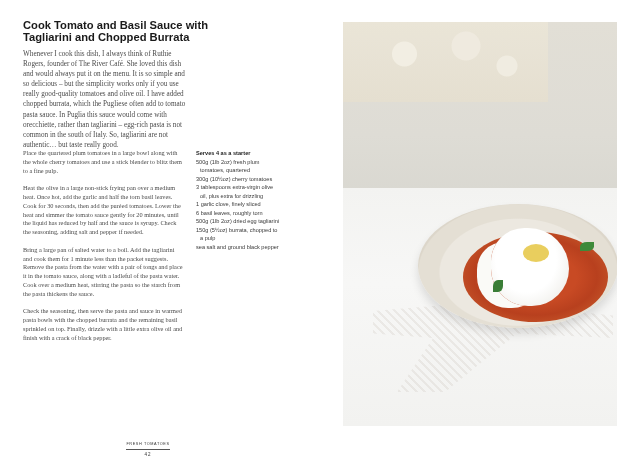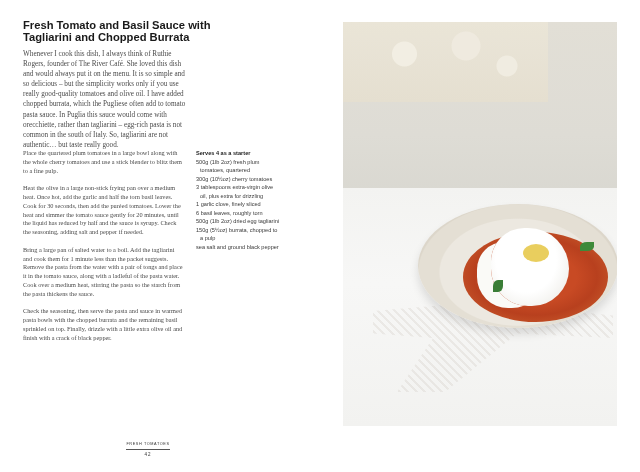--- a/index.html
+++ b/index.html
@@ -83,21 +83,21 @@
     position: absolute; left: 180px; top: 222px; width: 26px; height: 18px; border-radius: 50%;
     background: rgba(225,190,40,0.75);
   }
   .photo .basil1 { position: absolute; left: 237px; top: 220px; width: 14px; height: 9px; border-radius: 50% 0; background: #3e8a3a; }
   .photo .basil2 { position: absolute; left: 150px; top: 258px; width: 10px; height: 12px; border-radius: 50% 0; background: #3a7d36; }
 </style>
 </head>
 <body>
 
 <div class="page">
-  <h1 class="title">Fresh Tomato and Basil Sauce with Tagliarini and Chopped Burrata</h1>
+  <h1 class="title">Cook Tomato and Basil Sauce with Tagliarini and Chopped Burrata</h1>
   <p class="intro">Whenever I cook this dish, I always think of Ruthie Rogers, founder of The River Café. She loved this dish and would always put it on the menu. It is so simple and so delicious – but the simplicity works only if you use really good-quality tomatoes and olive oil. I have added chopped burrata, which the Pugliese often add to tomato pasta sauce. In Puglia this sauce would come with orecchiette, rather than tagliarini – egg-rich pasta is not common in the south of Italy. So, tagliarini are not authentic… but taste really good.</p>
 
   <div class="method">
     <p>Place the quartered plum tomatoes in a large bowl along with the whole cherry tomatoes and use a stick blender to blitz them to a fine pulp.</p>
     <p>Heat the olive in a large non-stick frying pan over a medium heat. Once hot, add the garlic and half the torn basil leaves. Cook for 30 seconds, then add the puréed tomatoes. Lower the heat and simmer the tomato sauce gently for 20 minutes, until the liquid has reduced by half and the sauce is syrupy. Check the seasoning, adding salt and pepper if needed.</p>
     <p>Bring a large pan of salted water to a boil. Add the tagliarini and cook them for 1 minute less than the packet suggests. Remove the pasta from the water with a pair of tongs and place it in the tomato sauce, along with a ladleful of the pasta water. Cook over a medium heat, stirring the pasta so the starch from the pasta thickens the sauce.</p>
     <p>Check the seasoning, then serve the pasta and sauce in warmed pasta bowls with the chopped burrata and the remaining basil sprinkled on top. Finally, drizzle with a little extra olive oil and finish with a crack of black pepper.</p>
   </div>
 
   <div class="ingredients">

